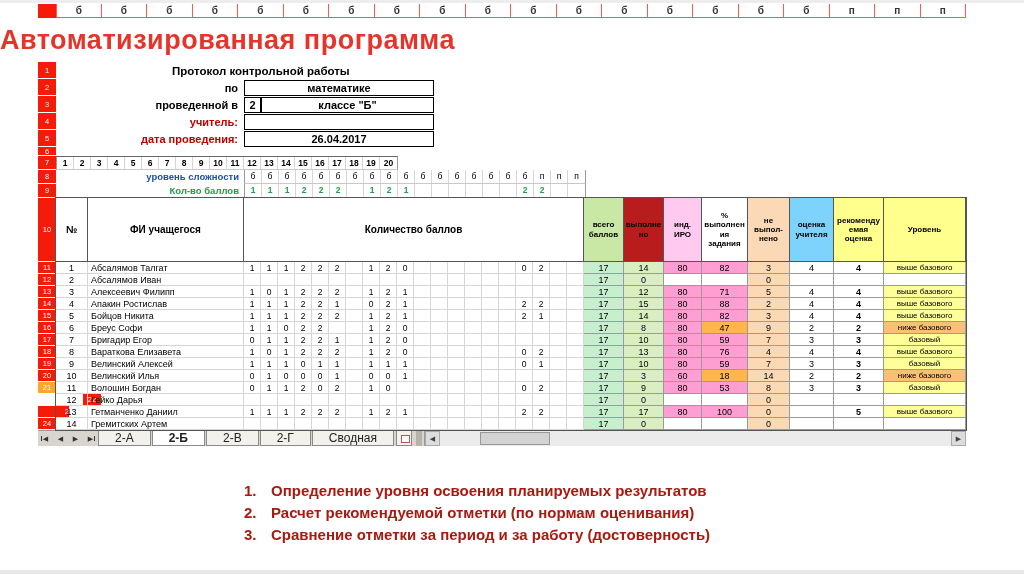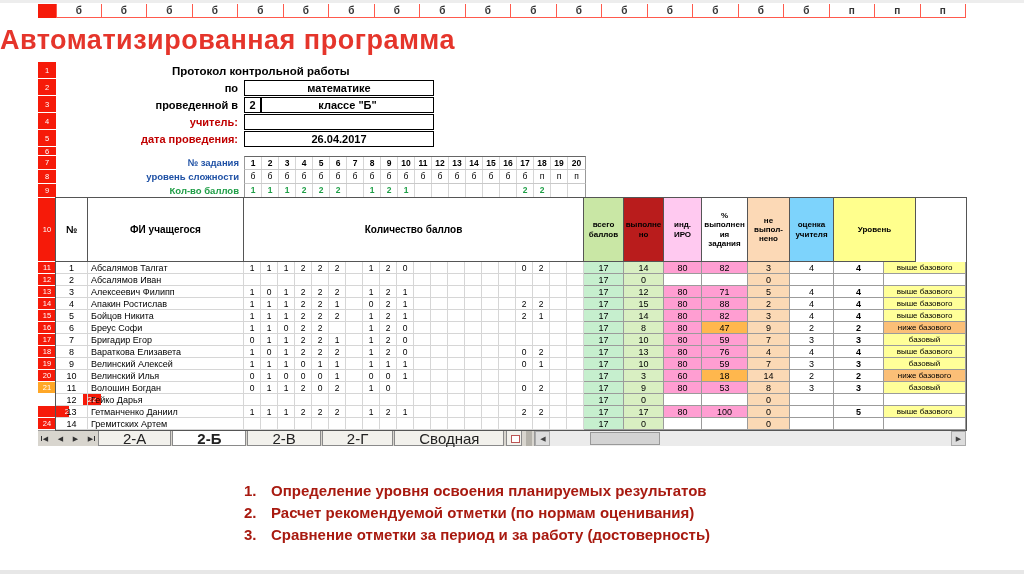--- a/index.html
+++ b/index.html
@@ -76,21 +76,21 @@
   .bg-level.above,.bg-level.base{background:#ffff99;font-size:8px}
   .bg-level.below{background:#fbbf77;font-size:8px}
   .bg-level.none{background:#fff}
 
   
   .tabbar{display:flex;height:16px;background:#d8d5ce;border-top:1px solid #9a9a9a;align-items:stretch;width:928px}
   .navbtn{width:15px;font-size:7px;display:flex;align-items:center;justify-content:center;color:#333;position:relative;cursor:pointer}
   .navbtn.first::before{content:"";position:absolute;left:3px;top:5px;bottom:5px;width:1px;background:#333}
   .navbtn.last::after{content:"";position:absolute;right:3px;top:5px;bottom:5px;width:1px;background:#333}
   .tabs{display:flex}
-  .tab{background:#f2f1ec;border:1px solid #8a8a8a;border-top:none;padding:0 24px;font-size:15px;display:flex;align-items:center;margin-right:1px;color:#222;cursor:pointer}
+  .tab{background:#f2f1ec;border:1px solid #8a8a8a;border-top:none;padding:0 16px;font-size:12px;display:flex;align-items:center;margin-right:1px;color:#222;cursor:pointer}
   .tab.active{background:#fff;font-weight:bold}
   .inserticon{width:16px;background:#f2f1ec;border:1px solid #8a8a8a;border-top:none;margin-left:1px;position:relative}
   .inserticon::after{content:"";position:absolute;left:4px;top:4px;width:7px;height:6px;border:1px solid #b55;background:#fff}
   .splitter{width:6px;background:#b5b2aa;margin-left:4px;cursor:col-resize}
   .hscroll{flex:1;display:flex;margin-left:2px;background:#ebebeb;border-left:1px solid #999}
   .sbtn{width:15px;display:flex;align-items:center;justify-content:center;font-size:7px;color:#444;background:#dcdcdc;border:1px solid #aaa;cursor:pointer}
   .strack{flex:1;position:relative}
   .sthumb{position:absolute;left:40px;top:1px;bottom:1px;width:70px;background:#d3d3d3;border:1px solid #999;cursor:grab}
 
   
@@ -179,21 +179,20 @@
           <div class="f-box"></div>
         </div>
         <div class="frow">
           <div class="f-label red">дата проведения:</div>
           <div class="f-box">26.04.2017</div>
         </div>
         <div class="spacer-row"></div>
 
         <div id="taskrows">
             <div class="trow first">
-              <div class="t-label lbl-blue">№ задания</div>
               <div class="cellwrap">
                 <div class="tcell tn">1</div>
                 <div class="tcell tn">2</div>
                 <div class="tcell tn">3</div>
                 <div class="tcell tn">4</div>
                 <div class="tcell tn">5</div>
                 <div class="tcell tn">6</div>
                 <div class="tcell tn">7</div>
                 <div class="tcell tn">8</div>
                 <div class="tcell tn">9</div>
@@ -266,20 +265,21 @@
           <div class="hdr">
             <div class="hc w-num">№</div>
             <div class="hc w-name">ФИ учащегося</div>
             <div class="hc w-scores">Количество баллов</div>
             <div class="hc w-total h-total">всего баллов</div>
             <div class="hc w-done h-done">выполнено</div>
             <div class="hc w-iro h-iro">инд. ИРО</div>
             <div class="hc w-pct h-pct">% выполнения задания</div>
             <div class="hc w-notdone h-notdone">не выпол-нено</div>
             <div class="hc w-teacher h-teacher">оценка учителя</div>
+            <div class="hc w-recommend h-recommend">рекомендуемая оценка</div>
             <div class="hc w-level h-level">Уровень</div>
           </div>
           <div id="tbody">
               <div class="drow">
                 <div class="dc w-num">1</div>
                 <div class="dc w-name">Абсалямов Талгат</div>
                 <div class="scorewrap">
                   <div class="dc sc">1</div>
                   <div class="dc sc">1</div>
                   <div class="dc sc">1</div>

